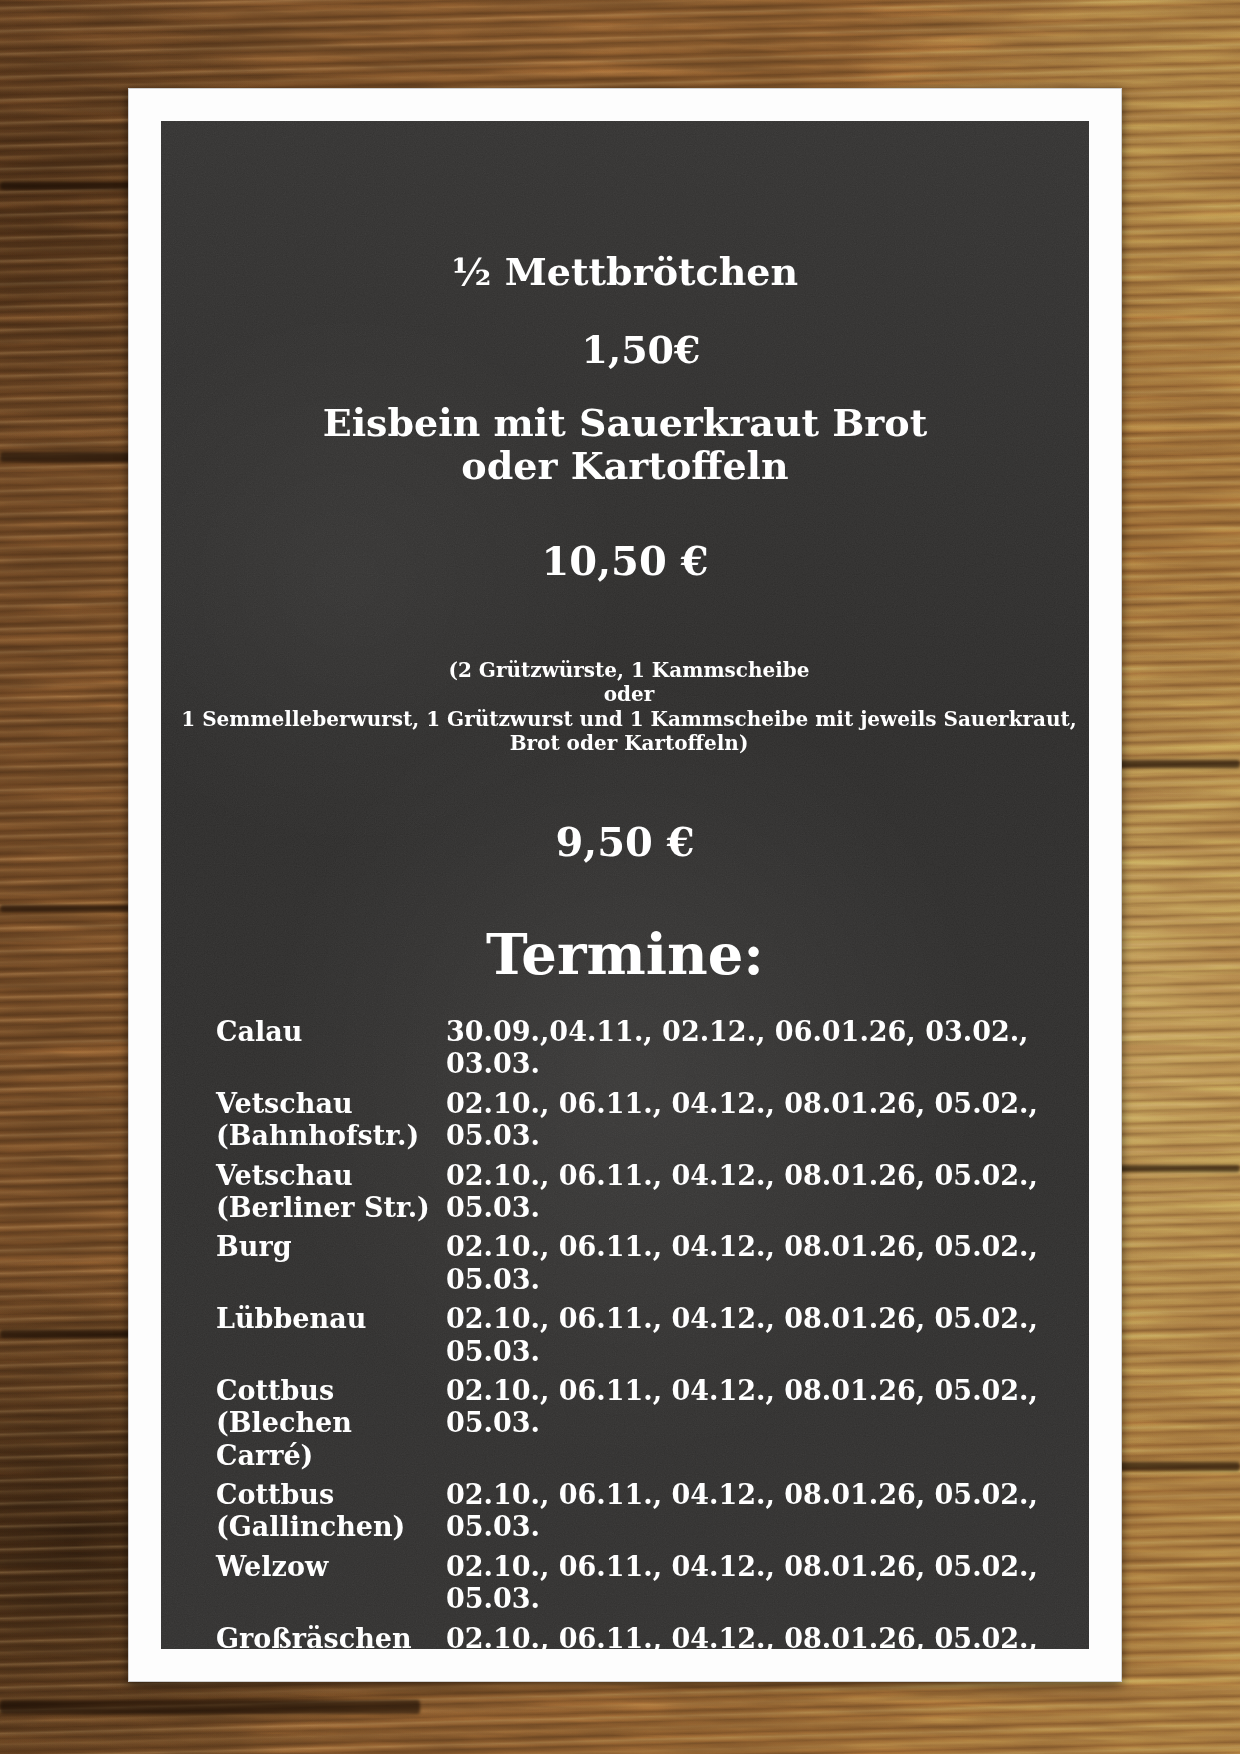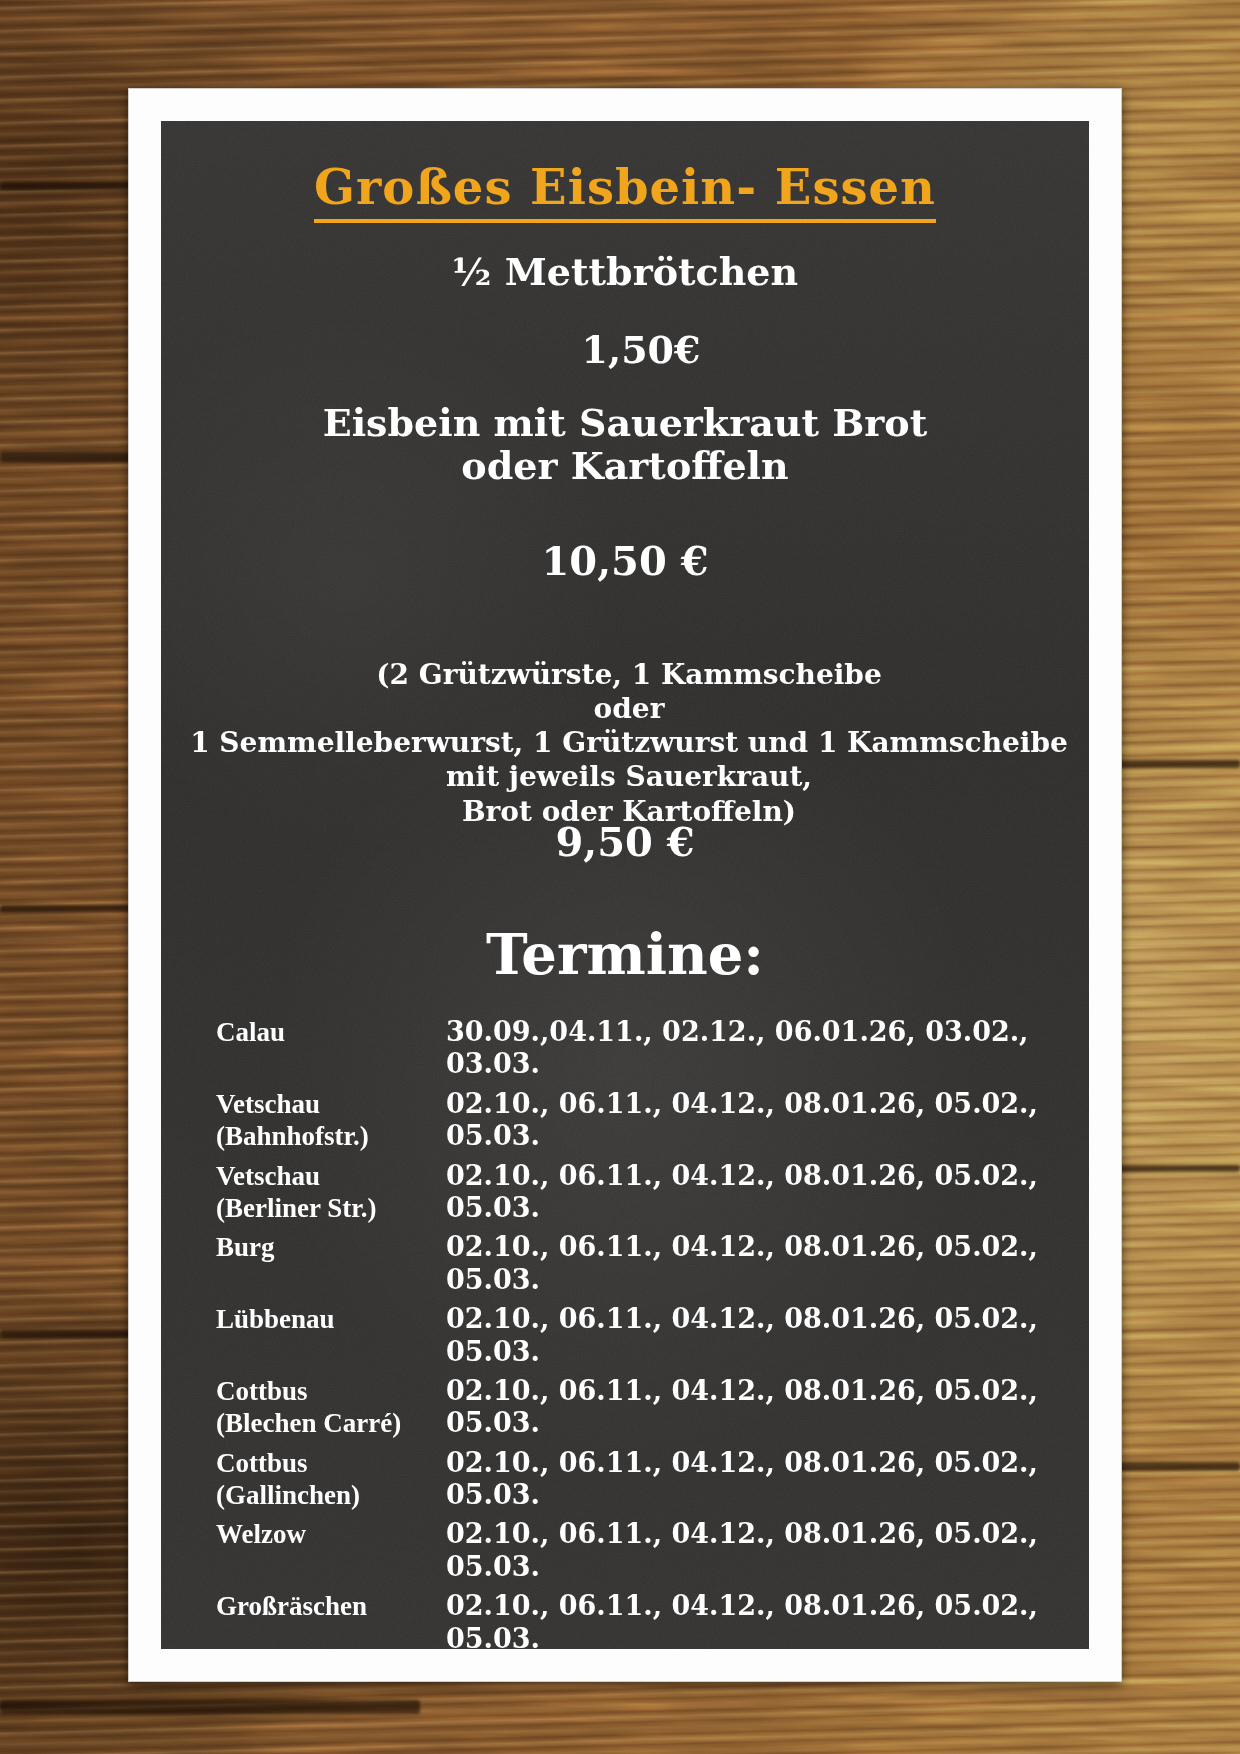--- a/index.html
+++ b/index.html
@@ -51,27 +51,27 @@
   .b-title span{
     display:inline-block;font-size:48px;letter-spacing:1px;
     padding-bottom:4px;border-bottom:4px solid;
   }
   .b-mett{top:128px;font-size:38px;}
   .b-p1{top:206px;font-size:38px;padding-left:32px;}
   .b-eisbein{top:280px;font-size:38px;line-height:1.12;}
   .b-eisbein div{max-width:680px;margin:1px auto;}
   .b-p2{top:416px;font-size:40px;}
   .b-schlacht{top:480px;font-size:44px;}
-  .b-subs{top:537px;font-size:28px;line-height:1.22;padding-left:8px;}
+  .b-subs{top:537px;font-size:20px;line-height:1.22;padding-left:8px;}
   .b-p3{top:697px;font-size:40px;}
   .b-termine{top:800px;font-size:56px;}
   
   .b-table{position:absolute;top:895px;left:55px;right:30px;}
   .s-row{display:flex;margin-bottom:7px;font-weight:bold;font-size:27px;line-height:1.2;}
-  .s-loc{width:230px;flex:0 0 230px;text-align:left;font-family:Liberation Serif, serif;}
+  .s-loc{width:230px;flex:0 0 230px;text-align:left;}
   .s-dates{flex:1;text-align:left;}
 </style>
 </head>
 <body>
 
 <div class="wood">
   <div class="wood-streaks"></div>
   <svg class="noise-svg wood-noise" xmlns="http://www.w3.org/2000/svg">
     <filter id="wgrain" x="0" y="0" width="100%" height="100%">
       <feTurbulence type="fractalNoise" baseFrequency="0.006 0.09" numOctaves="4" seed="7" result="n"></feTurbulence>
@@ -100,23 +100,20 @@
       <filter id="chalk" x="0" y="0" width="100%" height="100%">
         <feTurbulence type="fractalNoise" baseFrequency="0.9" numOctaves="2" seed="3" result="n"></feTurbulence>
         <feColorMatrix in="n" type="saturate" values="0"></feColorMatrix>
         <feComponentTransfer>
             <feFuncA type="linear" slope="0.16" intercept="0"></feFuncA>
           </feComponentTransfer>
       </filter>
       <rect width="100%" height="100%" filter="url(#chalk)"></rect>
     </svg>
 
-    <div class="cblock b-title">
-      <span style="color:#F1A51C;border-color:#F1A51C;">Großes Eisbein- Essen</span>
-    </div>
 
     <div class="cblock b-mett">½ Mettbrötchen</div>
     <div class="cblock b-p1">1,50€</div>
 
     <div class="cblock b-eisbein">
       <div>Eisbein mit Sauerkraut Brot oder Kartoffeln</div>
     </div>
     <div class="cblock b-p2">10,50 €</div>
 
     <div class="cblock b-subs">

